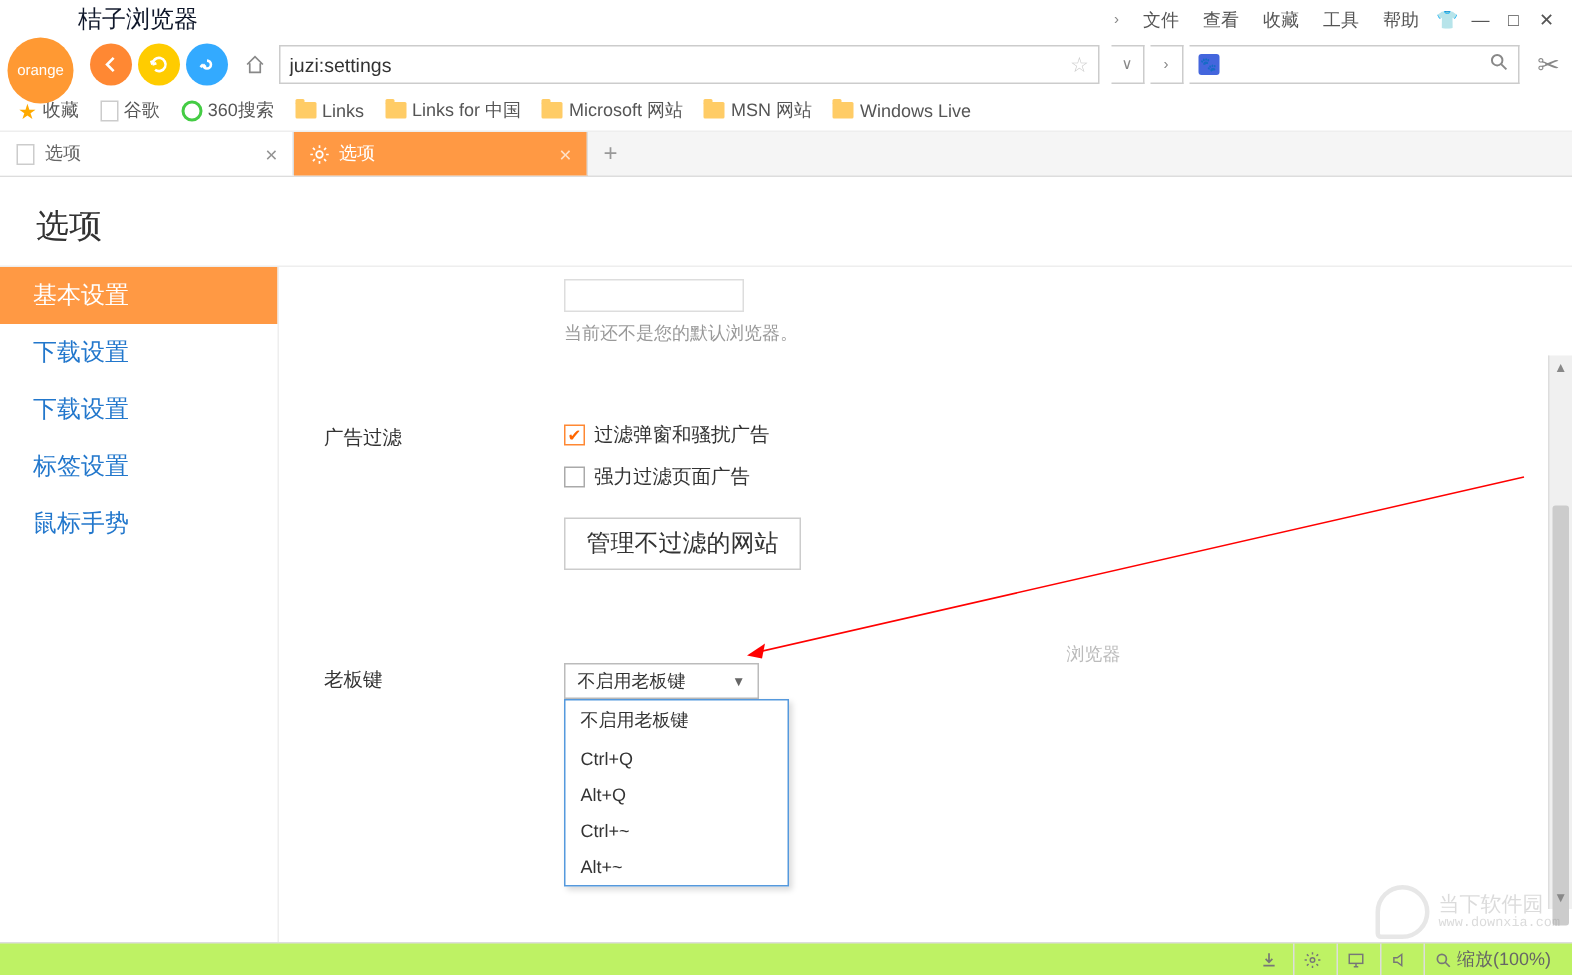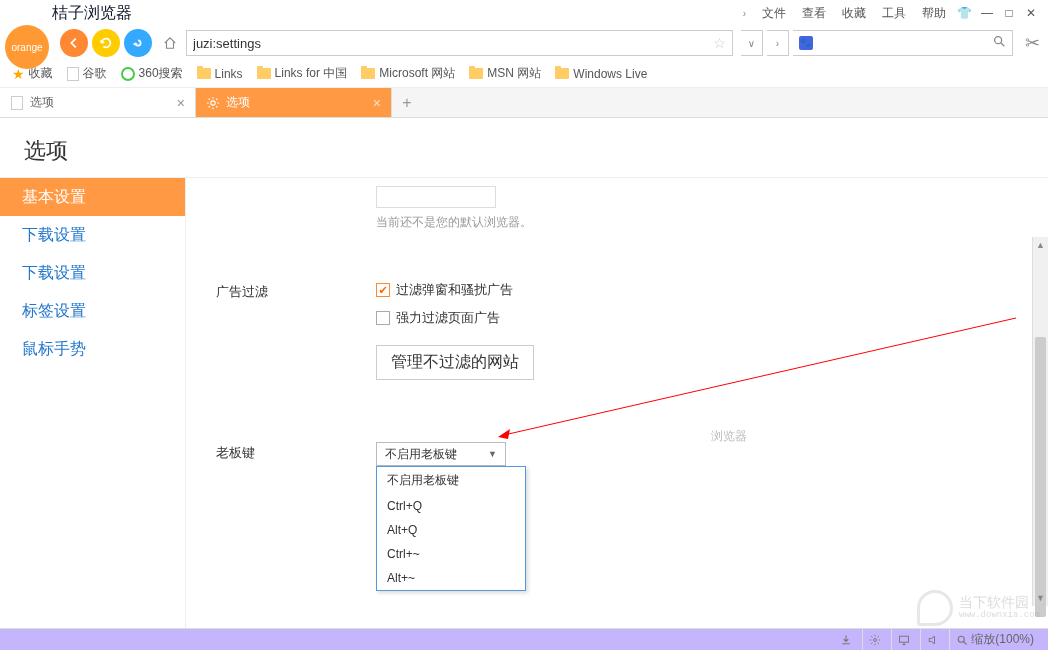--- a/index.html
+++ b/index.html
@@ -65,21 +65,21 @@
 .chk-box.checked { border-color: #ff8833; color: #ff6600; }
 .mng-btn { padding: 6px 14px; border: 1px solid #ccc; background: #fff; font-size: 16px; color: #333; margin-top: 8px; }
 .dropdown-wrap { position: relative; display: inline-block; margin-top: 0; }
 .dropdown-sel { width: 130px; height: 24px; border: 1px solid #bbb; padding: 0 8px; font-size: 12px; color: #333; display: flex; align-items: center; justify-content: space-between; background: #fff; }
 .dropdown-sel .caret { font-size: 9px; color: #666; }
 .dropdown-menu { position: absolute; left: 0; top: 24px; width: 150px; border: 1px solid #5599dd; background: #fff; box-shadow: 2px 2px 4px rgba(0,0,0,0.15); z-index: 20; }
 .dropdown-menu div { padding: 5px 10px; font-size: 12px; color: #333; }
 .behind-text { position: absolute; left: 525px; top: 310px; font-size: 12px; color: #bbb; z-index: 1; font-family: Liberation Serif, serif; }
 
 
-.statusbar { position: absolute; bottom: 0; left: 0; right: 0; height: 22px; background: #c4b5fd; border-top: 1px solid #ddd; display: flex; align-items: center; justify-content: flex-end; padding: 0 8px; gap: 4px; font-size: 12px; color: #666; }
+.statusbar { position: absolute; bottom: 0; left: 0; right: 0; height: 22px; background: #bef264; border-top: 1px solid #ddd; display: flex; align-items: center; justify-content: flex-end; padding: 0 8px; gap: 4px; font-size: 12px; color: #666; }
 .status-item { padding: 0 6px; display: flex; align-items: center; gap: 3px; border-left: 1px solid #ddd; height: 100%; }
 .status-item:first-child { border-left: none; }
 
 
 .arrow-svg { position: absolute; pointer-events: none; z-index: 15; }
 
 
 .vscroll { position: absolute; right: 0; top: 119px; width: 16px; bottom: 22px; background: #f0f0f0; border-left: 1px solid #ddd; }
 .vscroll-thumb { position: absolute; left: 2px; right: 2px; top: 100px; height: 280px; background: #ccc; border-radius: 2px; }
 .vscroll-arr { position: absolute; left: 0; right: 0; height: 16px; display: flex; align-items: center; justify-content: center; font-size: 9px; color: #888; }

